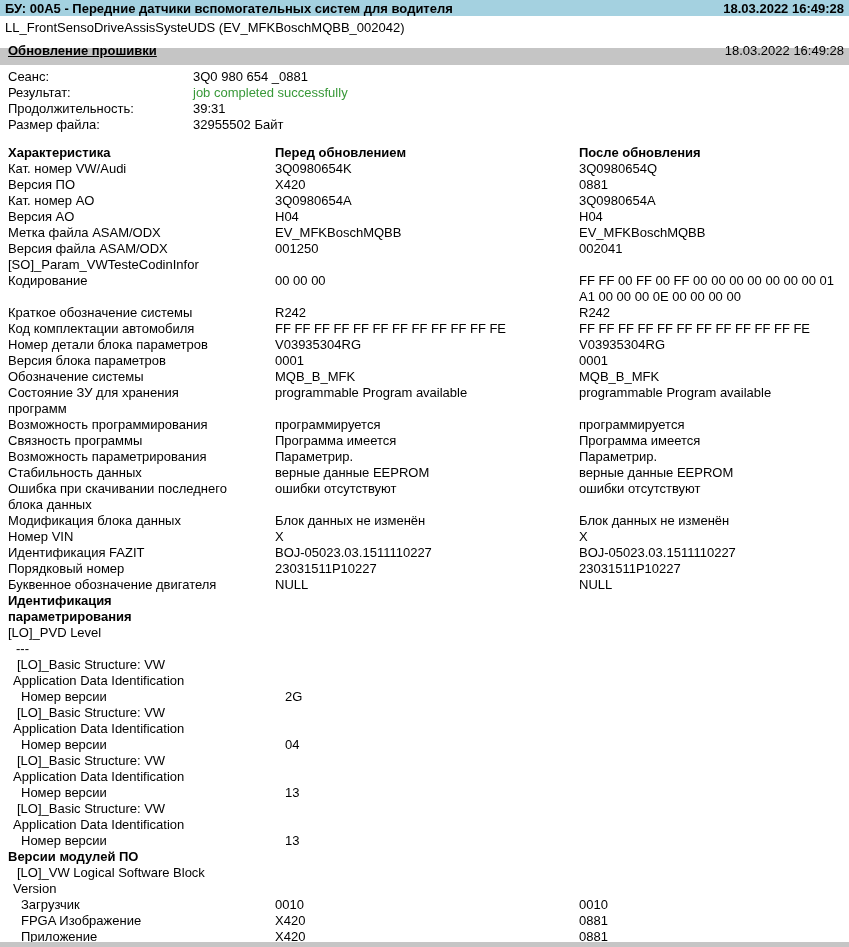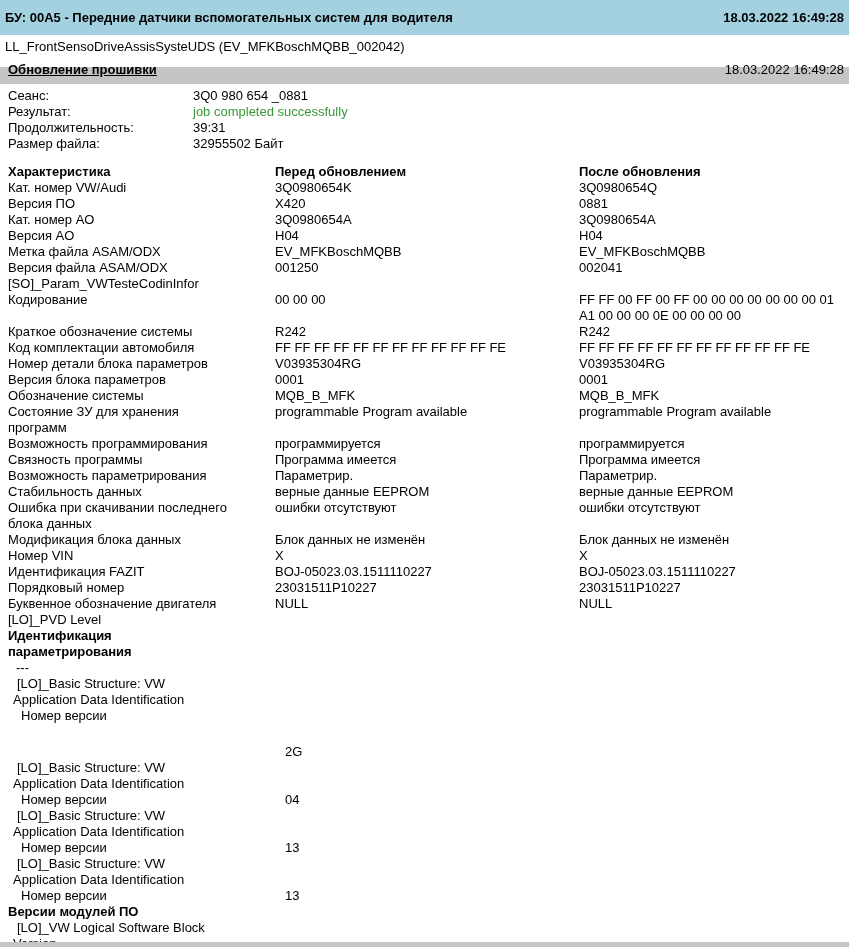--- a/index.html
+++ b/index.html
@@ -7,21 +7,21 @@
   body {
     font-family: "Liberation Sans", sans-serif;
     font-size: 13px;
     color: #000;
     background: #fff;
     position: relative;
     overflow: hidden;
   }
   .top-bar {
     background: var(--header-bg, #a4d1e0);
-    height: 35px;
+    height: 16px;
     display: flex;
     justify-content: space-between;
     align-items: center;
     padding: 0 5px;
     font-weight: bold;
   }
   .subtitle {
     padding: 4px 22px 0 5px;
     line-height: 15px;
   }
@@ -223,48 +223,48 @@
           <div class="cell">Порядковый номер</div>
           <div class="cell">23031511P10227</div>
           <div class="cell">23031511P10227</div>
         </div>
         <div class="trow">
           <div class="cell">Буквенное обозначение двигателя</div>
           <div class="cell">NULL</div>
           <div class="cell">NULL</div>
         </div>
         <div class="trow">
-          <div class="cell">[LO]_PVD Level</div>
-          <div class="cell"></div>
-          <div class="cell"></div>
-        </div>
-        <div class="trow">
           <div class="cell b">Идентификация
 параметрирования</div>
           <div class="cell"></div>
           <div class="cell"></div>
         </div>
         <div class="trow">
+          <div class="cell">[LO]_PVD Level</div>
+          <div class="cell"></div>
+          <div class="cell"></div>
+        </div>
+        <div class="trow">
           <div class="cell" style="padding-left: 8px;">---</div>
           <div class="cell"></div>
           <div class="cell"></div>
         </div>
         <div class="trow">
           <div class="cell" style="padding-left: 9px;">[LO]_Basic Structure: VW</div>
           <div class="cell"></div>
           <div class="cell"></div>
         </div>
         <div class="trow">
           <div class="cell" style="padding-left: 5px;">Application Data Identification</div>
           <div class="cell"></div>
           <div class="cell"></div>
         </div>
         <div class="trow">
           <div class="cell" style="padding-left: 13px;">Номер версии</div>
-          <div class="cell" style="padding-left: 10px; margin-top: 36px;">2G</div>
+          <div class="cell" style="padding-left: 10px;">2G</div>
           <div class="cell"></div>
         </div>
         <div class="trow">
           <div class="cell" style="padding-left: 9px;">[LO]_Basic Structure: VW</div>
           <div class="cell"></div>
           <div class="cell"></div>
         </div>
         <div class="trow">
           <div class="cell" style="padding-left: 5px;">Application Data Identification</div>
           <div class="cell"></div>

